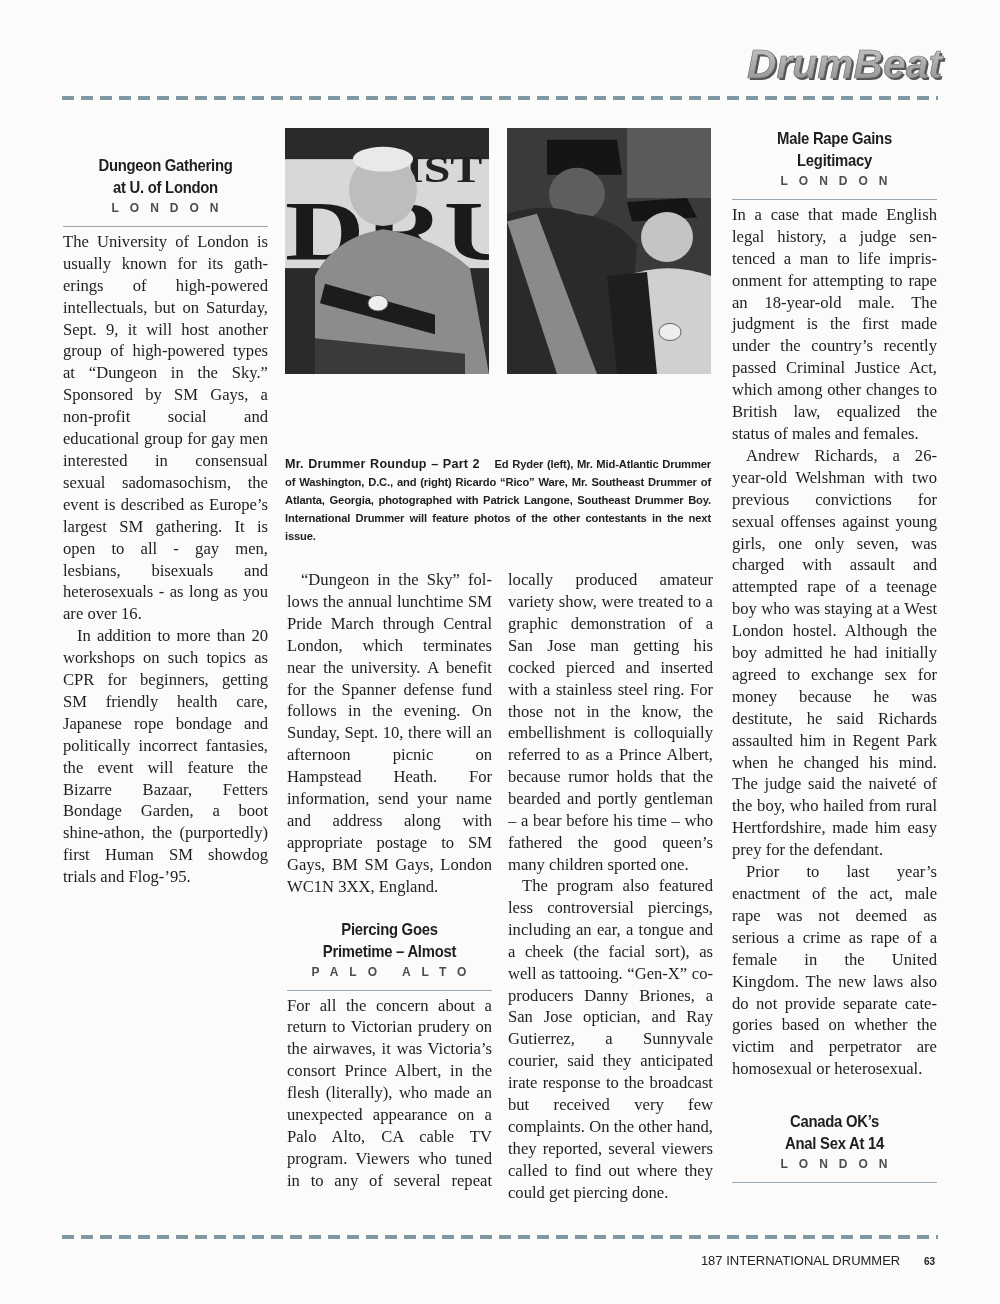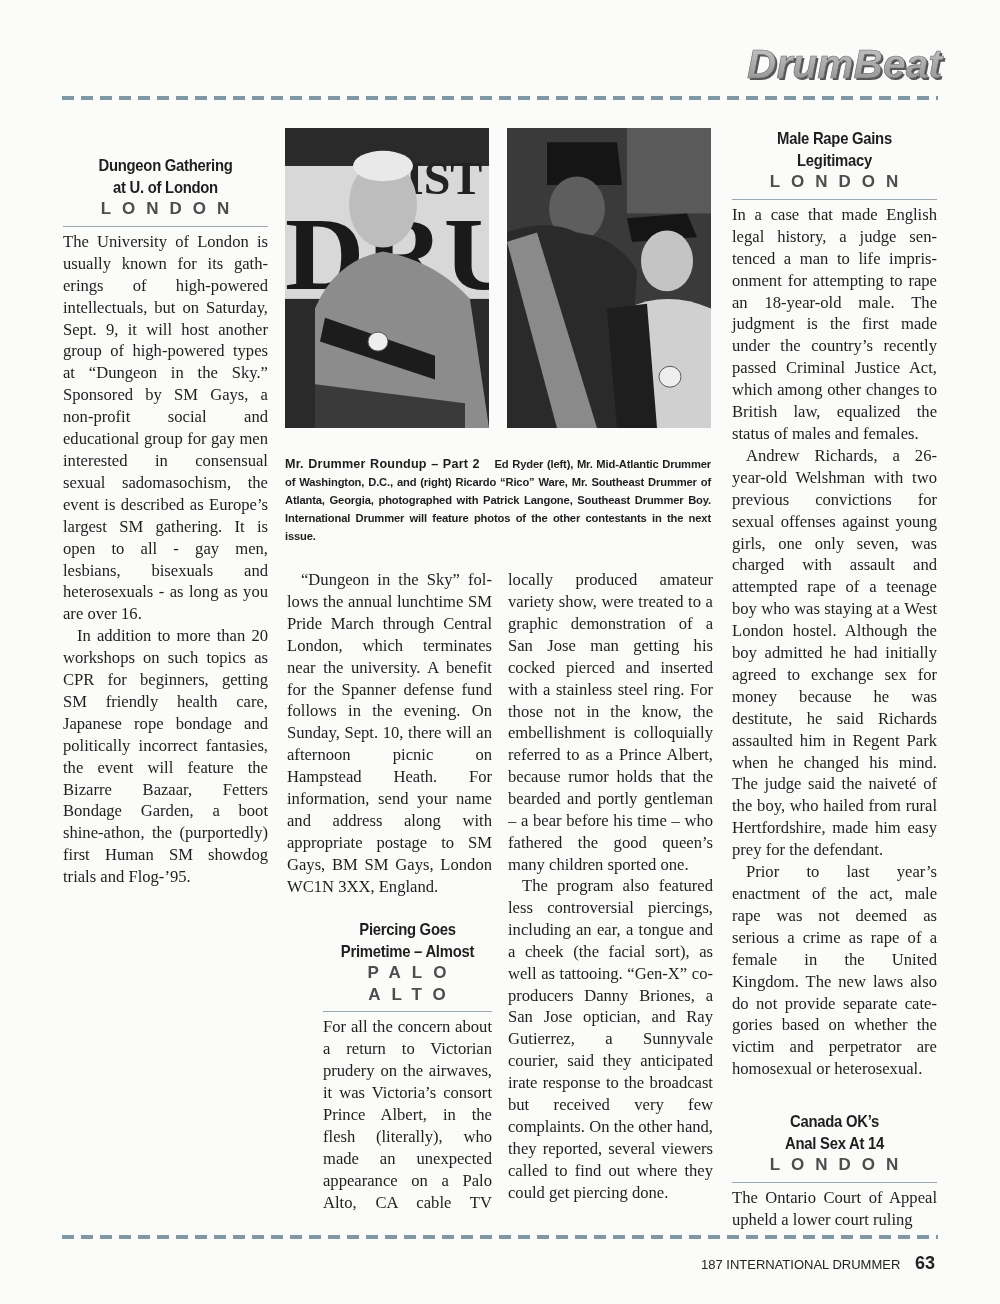--- a/index.html
+++ b/index.html
@@ -27,43 +27,43 @@
   .col2 { left: 287px; top: 569px; }
   .col3 { left: 508px; top: 569px; }
   .col4 { left: 732px; top: 127px; }
   .head {
     font-family: "Liberation Sans", "DejaVu Sans", sans-serif; font-weight: bold;
     text-align: center; font-size: 16.5px; line-height: 22px; letter-spacing: -0.3px;
     transform: scaleX(0.9); margin: 0;
   }
   .dateline {
     font-family: "Liberation Sans", "DejaVu Sans", sans-serif; font-weight: bold;
-    text-align: center; font-size: 17px; letter-spacing: 11px; color: #4d4d4d;
+    text-align: center; font-size: 12px; letter-spacing: 11px; color: #4d4d4d;
     margin: 2px 0 0 0; padding-left: 10px;
   }
   .head-rule { border-top: 1.5px solid #9aa9b1; margin: 6px 0 4px 0; }
   .section { margin-top: 24px; }
   .photo {
-    position: absolute; top: 128px; height: 300px; width: 204px; background: #fde047; overflow: hidden;
+    position: absolute; top: 128px; height: 246px; width: 204px; background: #fde047; overflow: hidden;
   }
   .photo-left { left: 285px; }
   .photo-right { left: 507px; }
   .photo svg { width: 100%; height: 100%; display: block; }
   .caption {
     position: absolute; left: 285px; top: 455px; width: 426px;
     font-family: "Liberation Sans", "DejaVu Sans", sans-serif; font-size: 11.2px; line-height: 18px;
     font-weight: bold; text-align: justify; color: #1e1e1e; letter-spacing: -0.15px;
   }
   .caption .lead { font-size: 12.6px; letter-spacing: 0.2px; margin-right: 11px; }
   .caption .body { font-stretch: condensed; }
   .folio {
     position: absolute; top: 1253px; right: 65px;
     font-family: "Liberation Sans", "DejaVu Sans", sans-serif; font-size: 13px; color: #222;
   }
-  .folio .pg { font-weight: bold; font-size: 18px; margin-left: 11px; }
+  .folio .pg { font-weight: bold; font-size: 10px; margin-left: 20px; }
 </style>
 </head>
 <body>
 
 <div class="masthead">
   <svg viewBox="0 0 205 50" preserveAspectRatio="none">
     <defs>
       <linearGradient id="mg" x1="0" y1="0" x2="0" y2="1">
         <stop offset="0" stop-color="#c9c9c9"></stop>
         <stop offset="1" stop-color="#8f8f8f"></stop>
@@ -120,21 +120,21 @@
   </svg>
 </div>
 
 <div class="caption">
   <span class="lead">Mr. Drummer Roundup – Part 2</span>
   <span class="body">Ed Ryder (left), Mr. Mid-Atlantic Drummer of Washington, D.C., and (right) Ricardo “Rico” Ware, Mr. Southeast Drummer of Atlanta, Georgia, photographed with Patrick Langone, Southeast Drummer Boy. International Drummer will feature photos of the other contestants in the next issue.</span>
 </div>
 
 <div class="col col2">
   <p class="indent">“Dungeon in the Sky” fol­lows the annual lunchtime SM Pride March through Central London, which ter­minates near the university. A benefit for the Spanner defense fund follows in the evening. On Sunday, Sept. 10, there will an afternoon picnic on Hampstead Heath. For information, send your name and address along with appropriate postage to SM Gays, BM SM Gays, London WC1N 3XX, England.</p>
-  <div class="section" style="margin-top:20px;margin-left:36px;">
+  <div class="section" style="margin-top:20px;">
     <p class="head">
       <span>Piercing Goes</span><br>
       <span>Primetime – Almost</span>
     </p>
     <p class="dateline">PALO ALTO</p>
     <div class="head-rule"></div>
     <div style="height:198px; overflow:hidden;">
       <p>For all the concern about a return to Victorian prudery on the airwaves, it was Victoria’s consort Prince Albert, in the flesh (literally), who made an unexpected appearance on a Palo Alto, CA cable TV program. Viewers who tuned in to any of several repeat broadcasts of “Gen-X,” a locally pro­duced amateur variety show, were treated to a graphic demonstration of a San Jose man getting his cocked pierced and inserted with a stainless steel ring. For those not in the know, the embell­ishment is colloquially referred to as a Prince Albert, because rumor holds that the bearded and portly gentleman – a bear before his time – who fathered the good queen’s many children sported one.</p>
     </div>
   </div>
@@ -159,21 +159,20 @@
     <p class="indent">Andrew Richards, a 26-year-old Welshman with two previous convictions for sexual offenses against young girls, one only seven, was charged with assault and attempted rape of a teenage boy who was staying at a West London hostel. Although the boy admitted he had initially agreed to exchange sex for money because he was destitute, he said Richards assaulted him in Regent Park when he changed his mind. The judge said the naiveté of the boy, who hailed from rural Hertfordshire, made him easy prey for the defen­dant.</p>
     <p class="indent">Prior to last year’s enactment of the act, male rape was not deemed as serious a crime as rape of a female in the United Kingdom. The new laws also do not provide separate cate­gories based on whether the victim and perpetrator are homosexual or heterosexual.</p>
   </div>
   <div class="section" style="margin-top:30px;">
     <p class="head">
       <span>Canada OK’s</span><br>
       <span>Anal Sex At 14</span>
     </p>
     <p class="dateline">LONDON</p>
     <div class="head-rule"></div>
-    <p>The Ontario Court of Appeal upheld a lower court ruling</p>
   </div>
 </div>
 
 <div class="dash-rule dash-bottom"></div>
 
 <div class="folio">
   <span>187 INTERNATIONAL DRUMMER</span>
   <span class="pg">63</span>
 </div>
 

